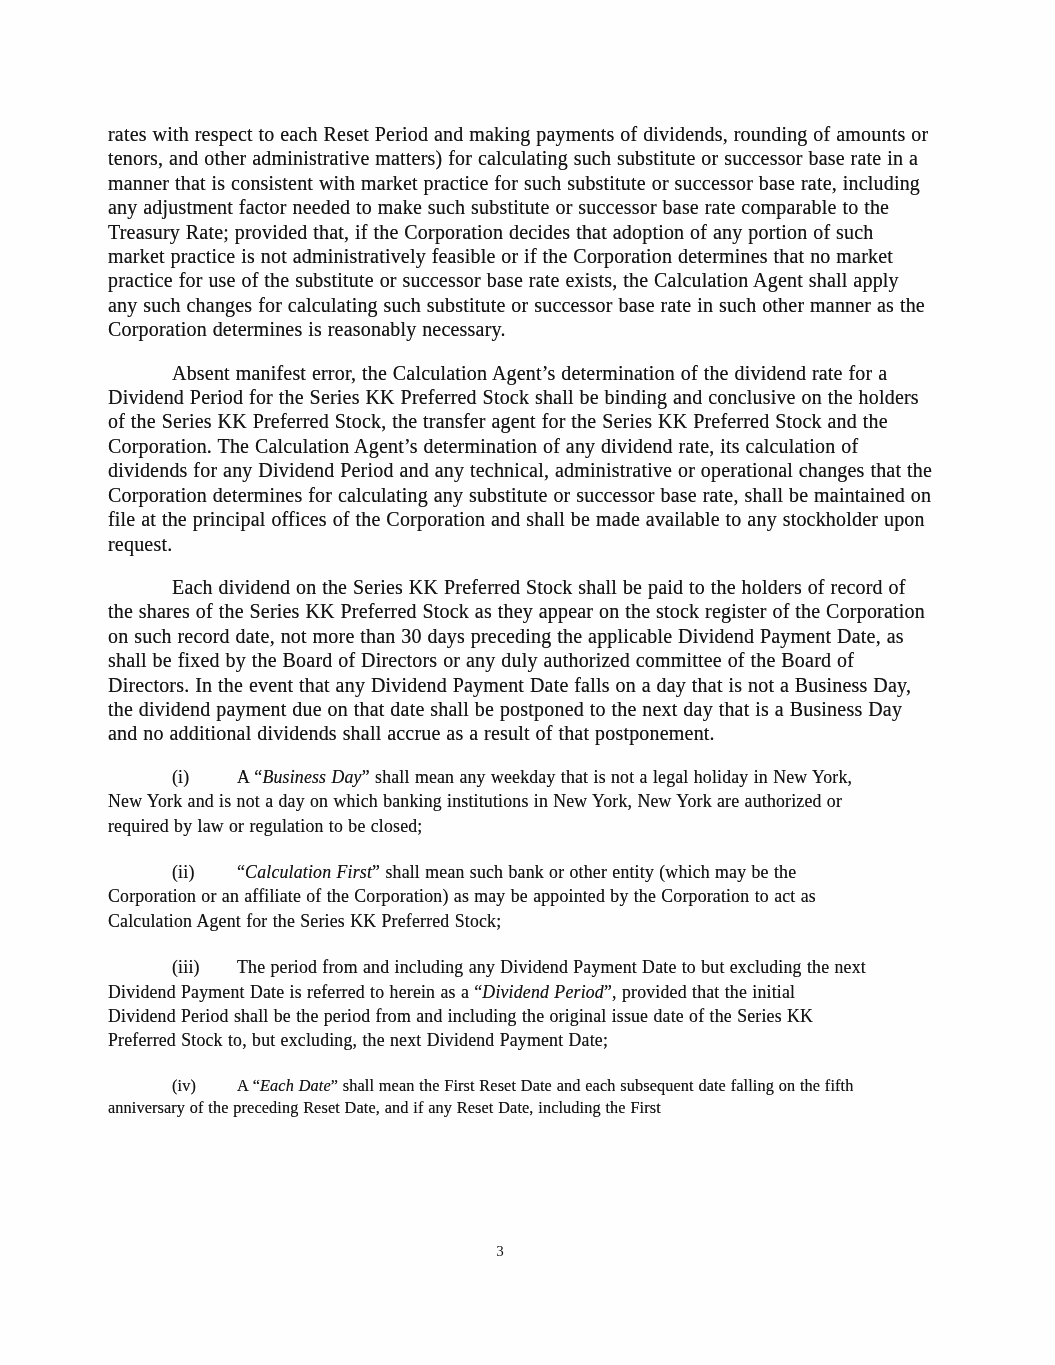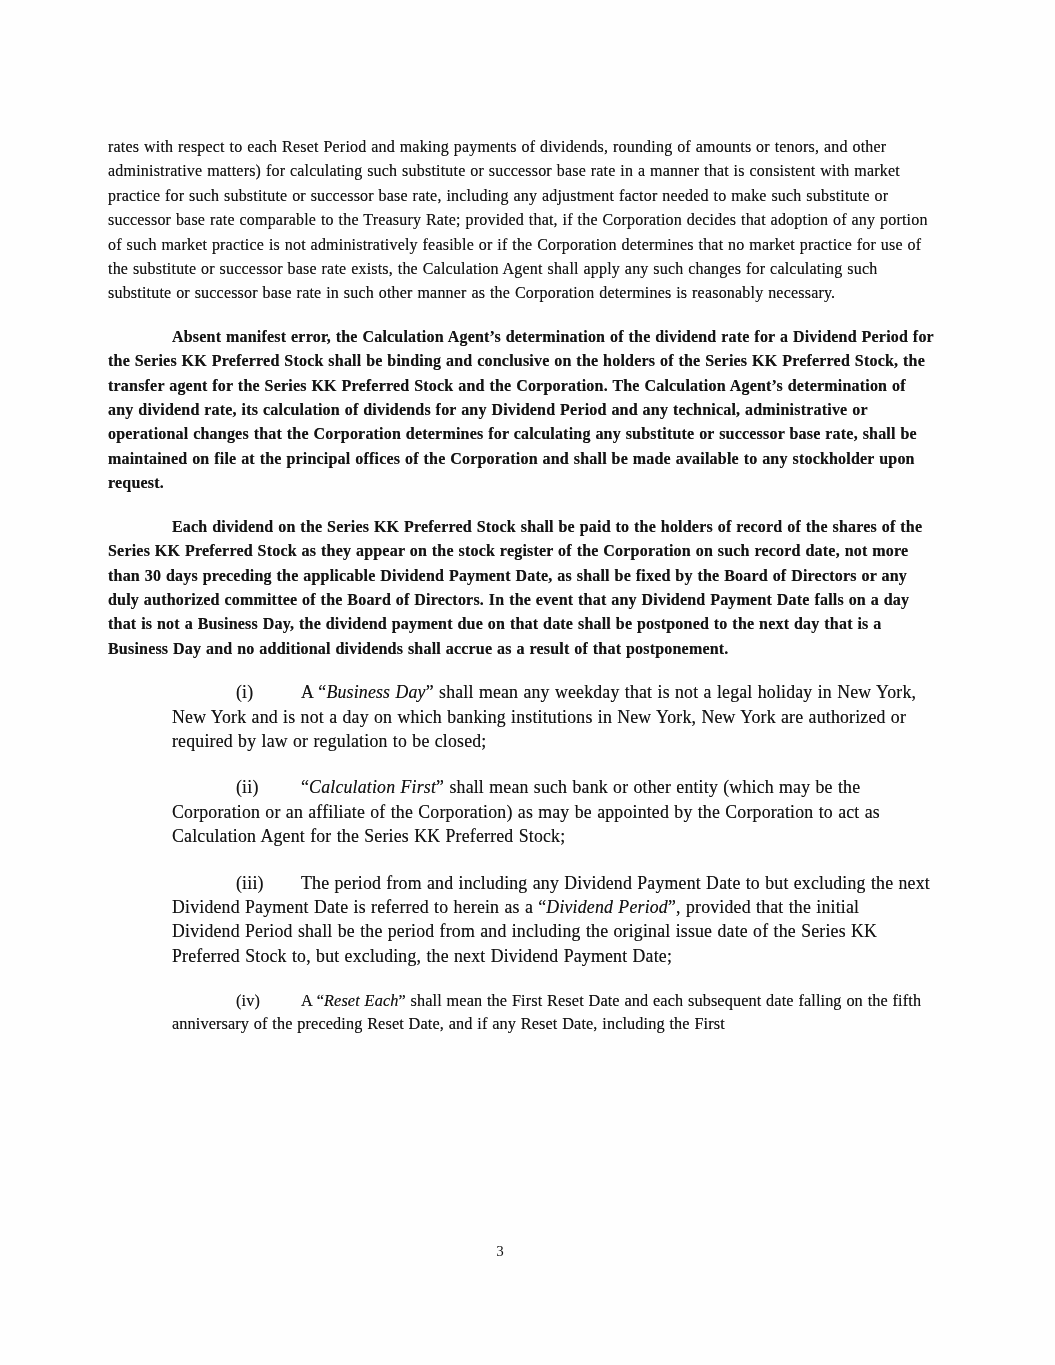--- a/index.html
+++ b/index.html
@@ -16,37 +16,35 @@
     color: #141414;
     overflow: hidden;
   }
   .content {
     position: absolute;
     left: 108px;
     top: 122px;
     width: 826px;
   }
   p.para {
-    margin: 13px 0 19px 0;
-    font-size: 16px;
+    margin: 0 0 19px 0;
+    font-size: 20px;
     line-height: 24.4px;
     letter-spacing: 0.2px;
     word-spacing: 0.6px;
     text-align: left;
     text-shadow: 0 0 0.4px rgba(0,0,0,0.55);
   }
   p.para.indent {
     text-indent: 64px;
-    font-weight: bold;
   }
   p.para.lead-in {
     margin-bottom: 27px;
   }
   .defs {
-    margin-left: 64px;
     width: 760px;
   }
   p.def {
     margin: 0 0 22px 0;
     font-size: 17.8px;
     line-height: 24.4px;
     letter-spacing: 0.2px;
     word-spacing: 0.6px;
     text-indent: 64px;
     text-align: left;
@@ -89,19 +87,19 @@
 
 
     <div class="defs">
 
       <p class="def"><span class="marker">(i)</span><span><span>A “</span><span class="it">Business Day</span><span>” shall mean any weekday that is not a legal holiday in New York, New York and is not a day on which banking institutions in New York, New York are authorized or required by law or regulation to be closed;</span></span></p>
 
       <p class="def"><span class="marker">(ii)</span><span><span>“</span><span class="it">Calculation First</span><span>” shall mean such bank or other entity (which may be the Corporation or an affiliate of the Corporation) as may be appointed by the Corporation to act as Calculation Agent for the Series KK Preferred Stock;</span></span></p>
 
       <p class="def"><span class="marker">(iii)</span><span><span>The period from and including any Dividend Payment Date to but excluding the next Dividend Payment Date is referred to herein as a “</span><span class="it">Dividend Period</span><span>”, provided that the initial Dividend Period shall be the period from and including the original issue date of the Series KK Preferred Stock to, but excluding, the next Dividend Payment Date;</span></span></p>
 
-      <p class="def small"><span class="marker">(iv)</span><span><span>A “</span><span class="it">Reset Each</span><span>” shall mean the First Reset Date and each subsequent date falling on the fifth anniversary of the preceding Reset Date, and if any Reset Date, including the First</span></span></p>
+      <p class="def small"><span class="marker">(iv)</span><span><span>A “</span><span class="it">Each Date</span><span>” shall mean the First Reset Date and each subsequent date falling on the fifth anniversary of the preceding Reset Date, and if any Reset Date, including the First</span></span></p>
 
     </div>
   </div>
 
   <div class="page-number">3</div>
 </div>
 
 </body></html>

